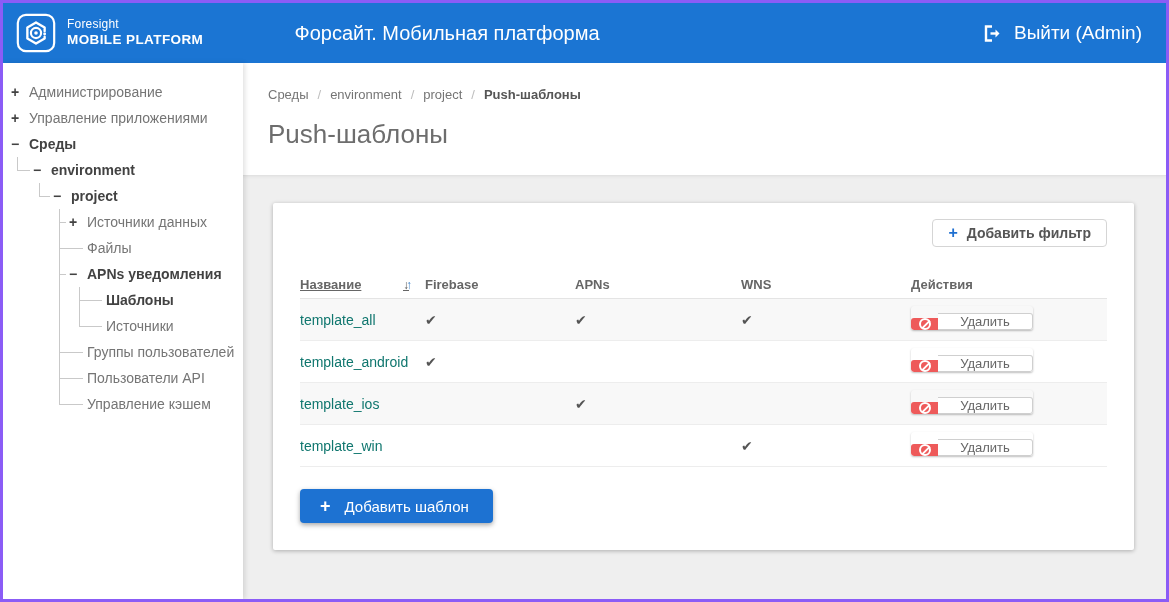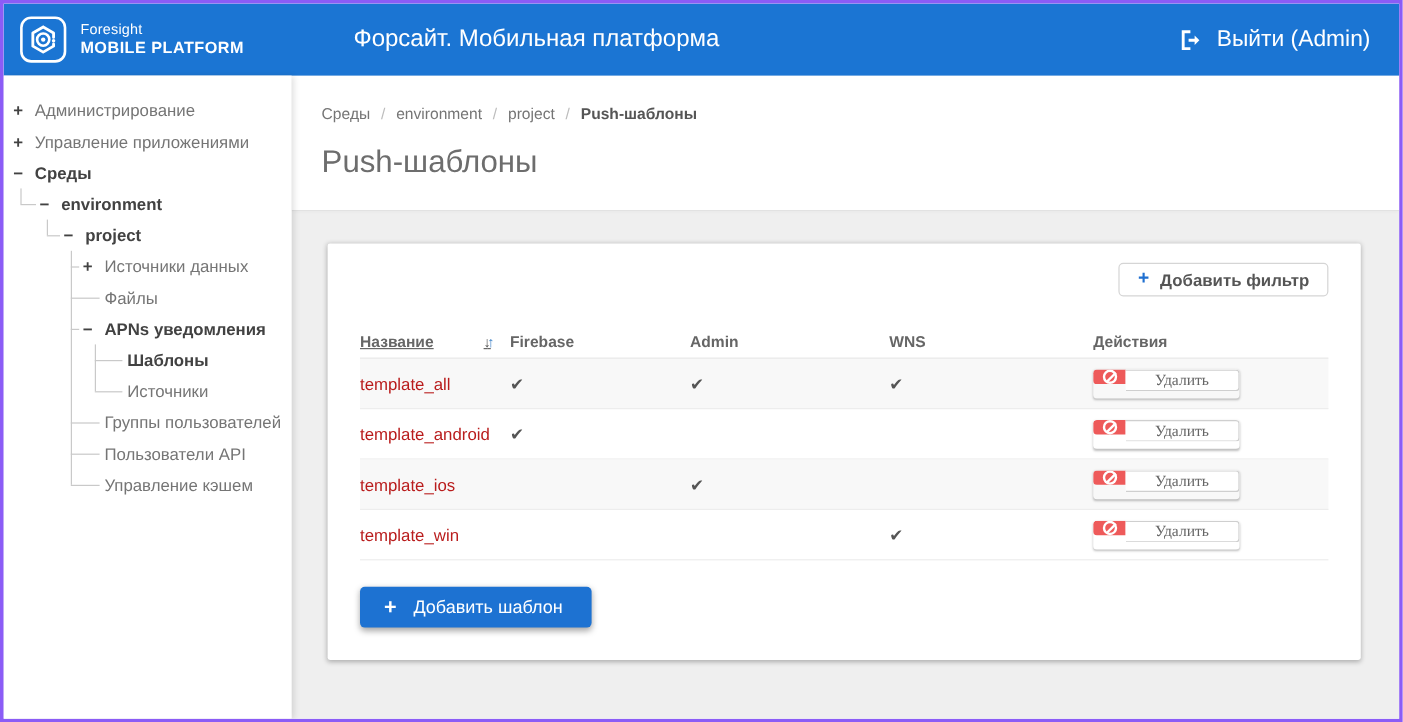--- a/index.html
+++ b/index.html
@@ -66,24 +66,24 @@
   
   .table { margin-top:24px; }
   .trow { display:grid; grid-template-columns:125px 150px 166px 170px 1fr; align-items:center; }
   .thead { height:28px; font-size:13px; font-weight:700; color:#666; border-bottom:1px solid #e4e4e4; }
   .th-name { display:flex; align-items:center;text-decoration:underline; }
   .sort-ico { margin-left:auto; margin-right:16px; font-size:12px; letter-spacing:-3px; cursor:pointer; }
   .sort-down { color:#555; }
   .sort-up { color:#4285c8; }
   .tbody .trow { height:42px; border-bottom:1px solid #ededed; font-size:14px; }
   .tbody .trow:nth-child(odd) { background:#f8f8f8; }
-  .cell-link { color:#b91c1c; cursor:pointer; }
+  .cell-link { color:#0f766e; cursor:pointer; }
   .check { color:#555; font-size:14px; }
 
-  .del-btn { display:inline-flex; align-items:flex-start; height:24px; border-radius:3px; box-shadow:0 1px 2px rgba(0,0,0,.25); cursor:pointer; overflow:hidden; width:122px;font-family:Liberation Serif, serif; }
+  .del-btn { display:inline-flex; align-items:flex-end; height:24px; border-radius:3px; box-shadow:0 1px 2px rgba(0,0,0,.25); cursor:pointer; overflow:hidden; width:122px; }
   .del-ico { width:27px; background:#ee5a5a; display:flex; align-items:center; justify-content:center; border-radius:3px 0 0 3px; }
   .no-sign { width:12px; height:12px; border:2px solid #fff; border-radius:50%; position:relative; }
   .no-sign::after { content:""; position:absolute; left:4px; top:-1px; width:2px; height:11px; background:#fff; transform:rotate(45deg); }
   .del-label { flex:1; background:#fff; border:1px solid #cfcfcf; border-left:none; border-radius:0 3px 3px 0; display:flex; align-items:center; justify-content:center; font-size:13px; color:#666; }
 
   
   .card-footer { margin-top:22px; }
   .btn-add { display:inline-flex; align-items:center; gap:14px; background:#1d72d2; color:#fff; border:none; border-radius:4px; height:34px; padding:0 24px 0 20px; font-size:15px; cursor:pointer; box-shadow:0 2px 5px rgba(0,0,0,.35); font-family:"Liberation Sans", sans-serif; }
   .btn-add .plus { font-size:18px; font-weight:700; }
 </style>
@@ -210,21 +210,21 @@
             </button>
           </div>
 
           <div class="table">
             <div class="trow thead">
               <div class="th-name">
                 <span>Название</span>
                 <span class="sort-ico"><span class="sort-down">↓</span><span class="sort-up">↑</span></span>
               </div>
               <div>Firebase</div>
-              <div>Admin</div>
+              <div>APNs</div>
               <div>WNS</div>
               <div>Действия</div>
             </div>
 
             <div class="tbody">
 
               <div class="trow">
                 <div><span class="cell-link">template_all</span></div>
                 <div class="check">✔</div>
                 <div class="check">✔</div>

